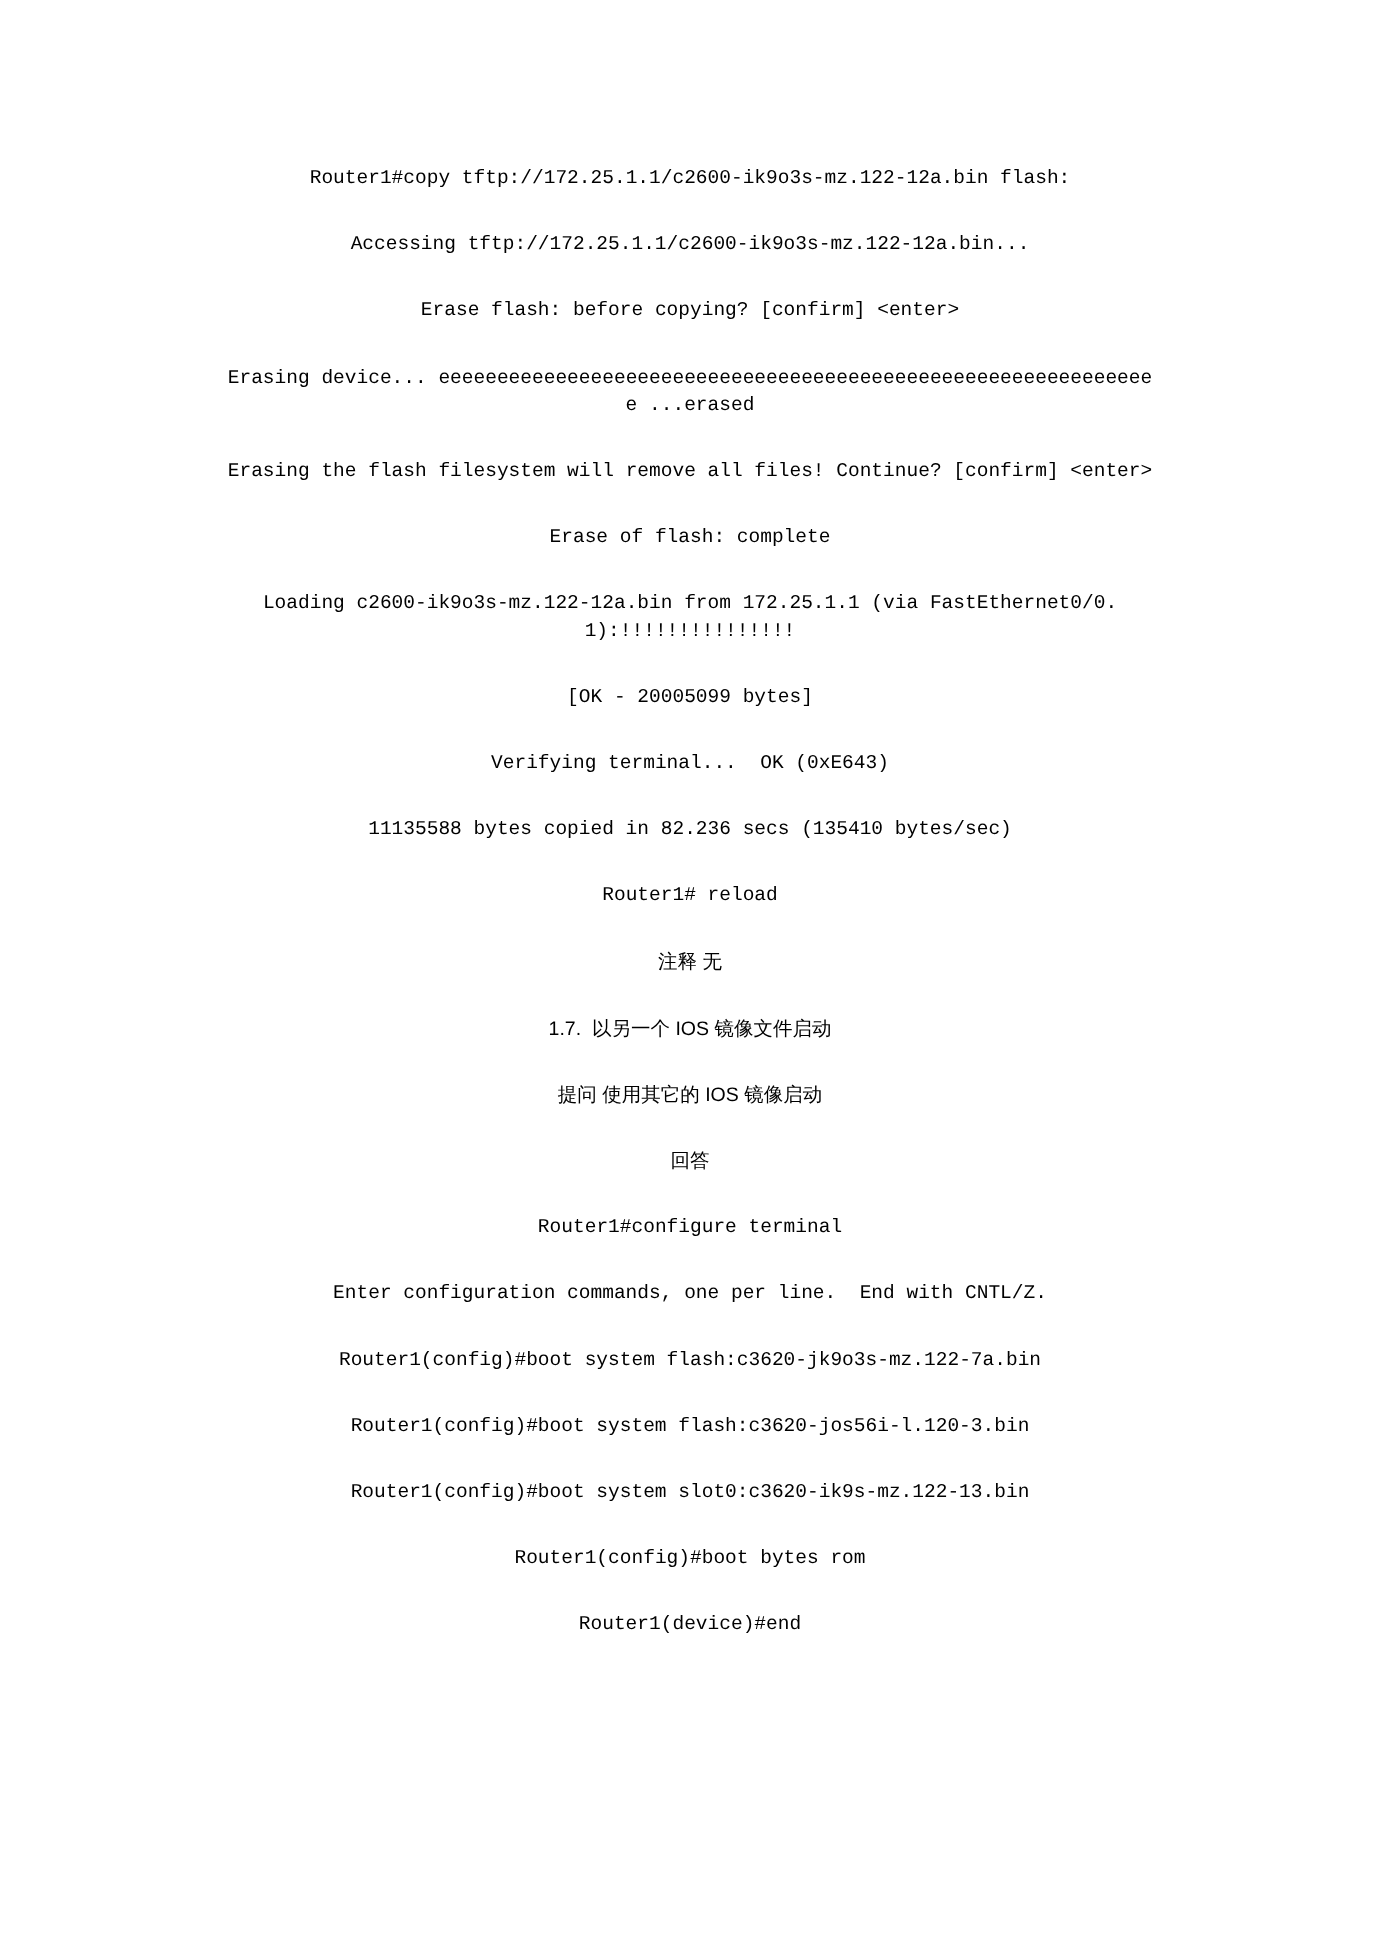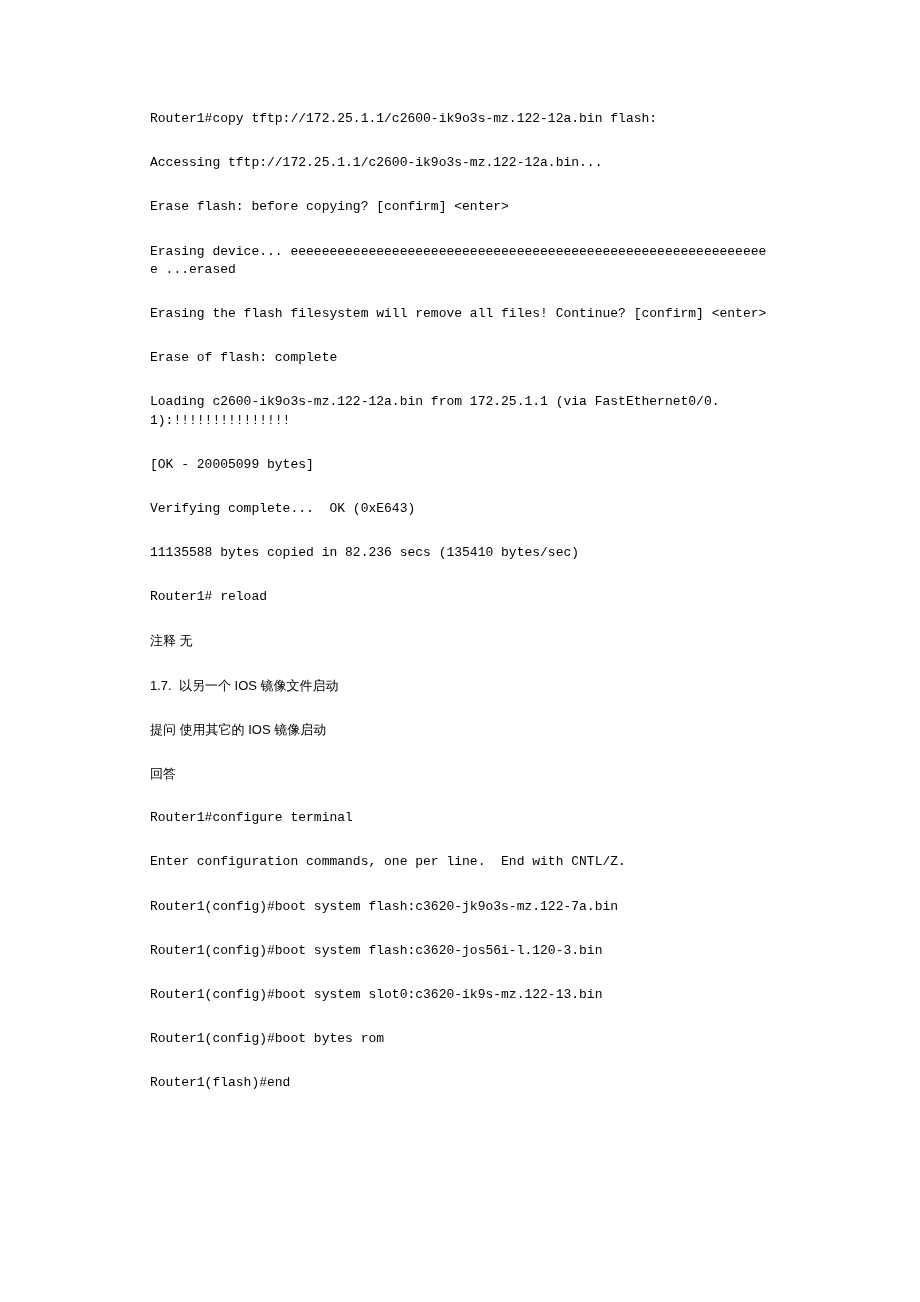--- a/index.html
+++ b/index.html
@@ -7,20 +7,21 @@
     padding: 0;
     background: #ffffff;
     width: 920px;
     font-family: "SimSun", "Courier New", monospace;
     font-size: 13px;
     color: #000000;
     line-height: 1.4;
   }
   .page {
     padding: 110px 150px 80px 150px;
+    text-align: center;
   }
   .line {
     margin-bottom: 26px;
     white-space: pre-wrap;
     word-break: break-all;
   }
   .cjk {
     font-family: "SimSun", "Microsoft YaHei", sans-serif;
   }
 </style>
@@ -29,27 +30,27 @@
 
 <div class="page">
   <div class="line">Router1#copy tftp://172.25.1.1/c2600-ik9o3s-mz.122-12a.bin flash:</div>
   <div class="line">Accessing tftp://172.25.1.1/c2600-ik9o3s-mz.122-12a.bin...</div>
   <div class="line">Erase flash: before copying? [confirm] &lt;enter&gt;</div>
   <div class="line">Erasing device... eeeeeeeeeeeeeeeeeeeeeeeeeeeeeeeeeeeeeeeeeeeeeeeeeeeeeeeeeeeeee ...erased</div>
   <div class="line">Erasing the flash filesystem will remove all files! Continue? [confirm] &lt;enter&gt;</div>
   <div class="line">Erase of flash: complete</div>
   <div class="line">Loading c2600-ik9o3s-mz.122-12a.bin from 172.25.1.1 (via FastEthernet0/0.1):!!!!!!!!!!!!!!!</div>
   <div class="line">[OK - 20005099 bytes]</div>
-  <div class="line">Verifying complete...  OK (0xE643)</div>
+  <div class="line">Verifying terminal...  OK (0xE643)</div>
   <div class="line">11135588 bytes copied in 82.236 secs (135410 bytes/sec)</div>
   <div class="line">Router1# reload</div>
   <div class="line cjk">注释 无</div>
   <div class="line cjk">1.7.  以另一个 IOS 镜像文件启动</div>
   <div class="line cjk">提问 使用其它的 IOS 镜像启动</div>
   <div class="line cjk">回答</div>
   <div class="line">Router1#configure terminal</div>
   <div class="line">Enter configuration commands, one per line.  End with CNTL/Z.</div>
   <div class="line">Router1(config)#boot system flash:c3620-jk9o3s-mz.122-7a.bin</div>
   <div class="line">Router1(config)#boot system flash:c3620-jos56i-l.120-3.bin</div>
   <div class="line">Router1(config)#boot system slot0:c3620-ik9s-mz.122-13.bin</div>
   <div class="line">Router1(config)#boot bytes rom</div>
-  <div class="line">Router1(flash)#end</div>
+  <div class="line">Router1(device)#end</div>
 </div>
 
 </body></html>

